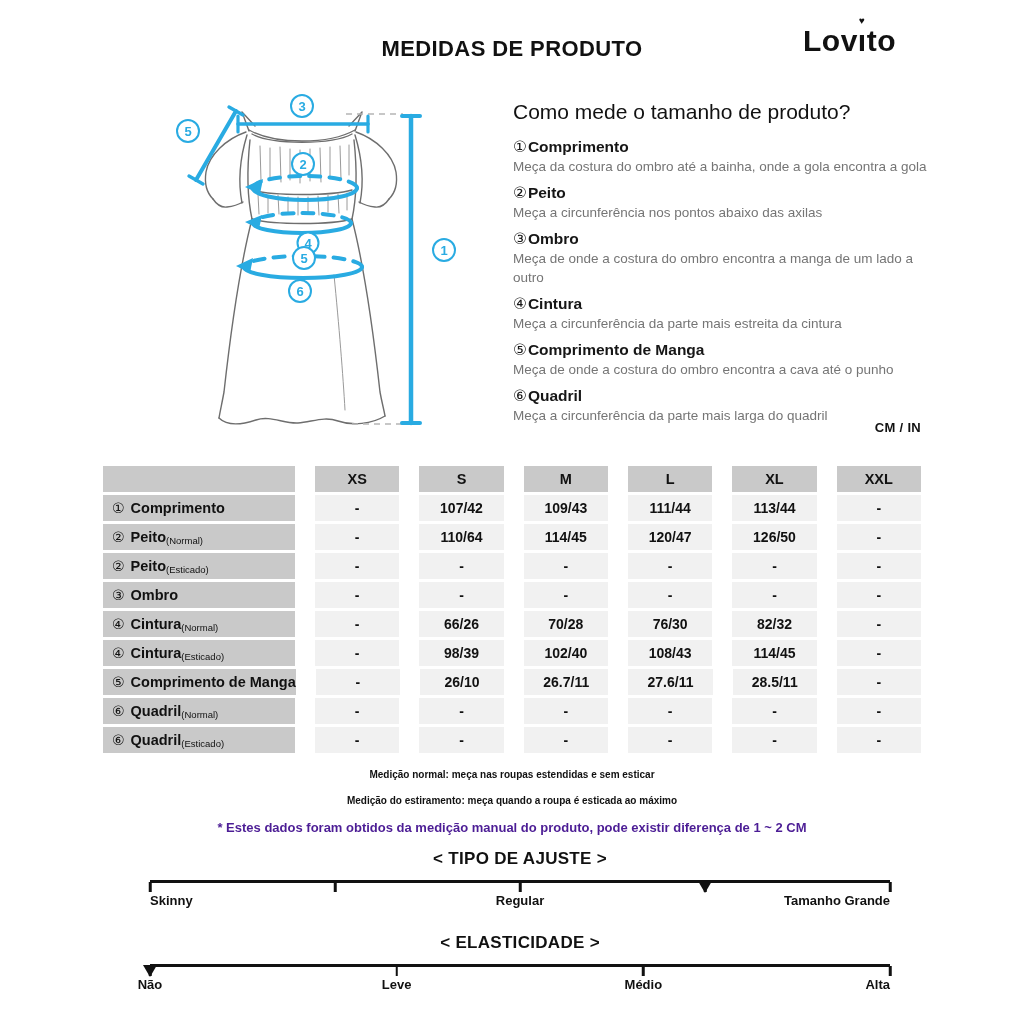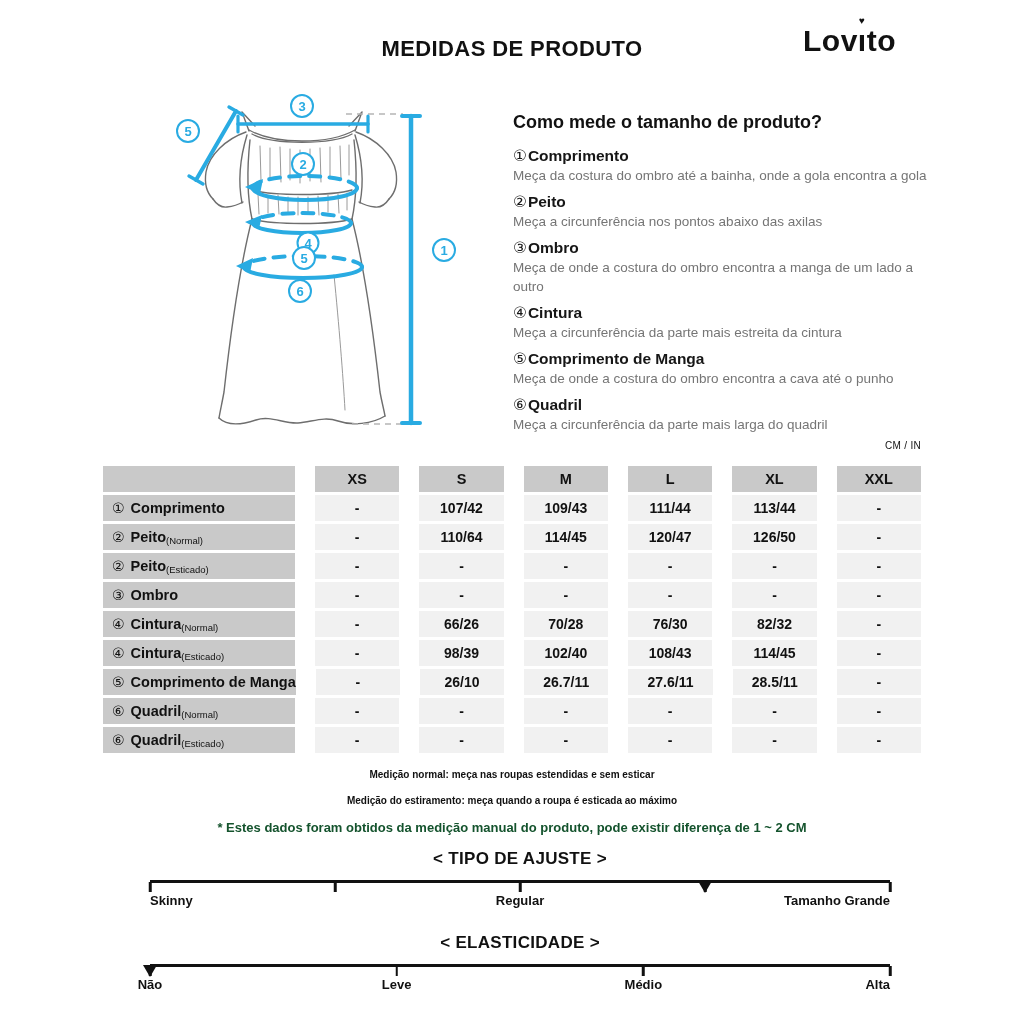--- a/index.html
+++ b/index.html
@@ -11,43 +11,43 @@
          font-size:22px;font-weight:800;letter-spacing:.4px}
   .brand{position:absolute;top:24px;right:128px;font-size:30px;font-weight:800;letter-spacing:.5px}
   .brand .iwrap{position:relative;display:inline-block}
   .brand .heart{position:absolute;left:50%;top:-8px;transform:translateX(-50%);font-size:10px;line-height:10px}
 
   
   .diagram{position:absolute;left:120px;top:80px;width:360px;height:370px}
 
   
   .instructions{position:absolute;left:513px;top:100px;width:428px}
-  .instructions h2{margin:12px 0 12px 0;font-size:18px;font-weight:700}
+  .instructions h2{margin:0 0 12px 0;font-size:21px;font-weight:400}
   .instr-head{font-size:15.5px;font-weight:700;line-height:21px;margin-top:6px;color:#161616}
   .instr-head .inum{margin-right:1px;font-weight:400}
   .instr-desc{font-size:13.5px;color:#757575;line-height:19px}
 
   
-  .unit{position:absolute;top:440px;right:103px;font-size:10px;font-weight:400;letter-spacing:.3px}
+  .unit{position:absolute;top:420px;right:103px;font-size:13px;font-weight:700;letter-spacing:.3px}
 
   
   .size-table{position:absolute;left:103px;top:466px;width:818px}
   .trow{display:flex;gap:20px;margin-bottom:3px;height:26px}
   .tlabel{flex:0 0 192px;background:#c9c9c9;display:flex;align-items:center;
           padding-left:9px;box-sizing:border-box;font-size:14.5px;font-weight:700;white-space:nowrap}
   .tlabel .rnum{font-weight:400;font-size:14px;margin-right:6px}
   .tlabel .rsub{font-size:9.5px;align-self:flex-end;margin-bottom:4px;font-weight:400}
   .tcell{flex:1;background:#f1f1f1;display:flex;align-items:center;justify-content:center;
          font-size:14px;font-weight:700}
   .trow.thead .tcell{background:#c9c9c9;font-size:14.5px}
 
   
   .notes{position:absolute;left:0;top:762px;width:100%;text-align:center}
   .note-main{font-size:10px;font-weight:700;line-height:26px}
-  .note-small{font-size:13px;font-weight:600;margin-top:6px;color:#14532d}
+  .note-small{font-size:13px;font-weight:600;margin-top:6px;color:#4c1d95}
 
   
   .scale{position:absolute;left:150px;width:740px;height:70px}
   #fit-scale{top:849px}
   #elasticity-scale{top:933px}
   .scale-title{text-align:center;font-size:17px;font-weight:800;letter-spacing:.3px}
   .scale-track{position:absolute;left:0;right:0;top:31px;height:2.5px;background:#111}
   .tick{position:absolute;top:2px;width:2.5px;height:10px;background:#111;transform:translateX(-50%)}
   .marker{position:absolute;top:1px;width:0;height:0;transform:translateX(-50%);
           border-left:7.5px solid transparent;border-right:7.5px solid transparent;border-top:12px solid #111}

